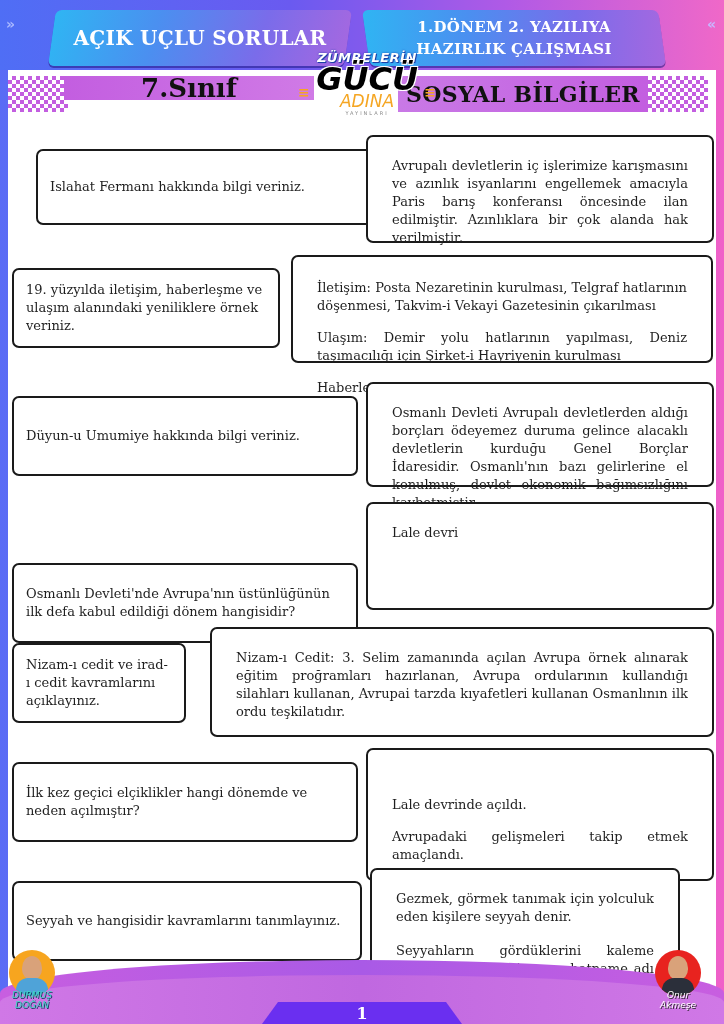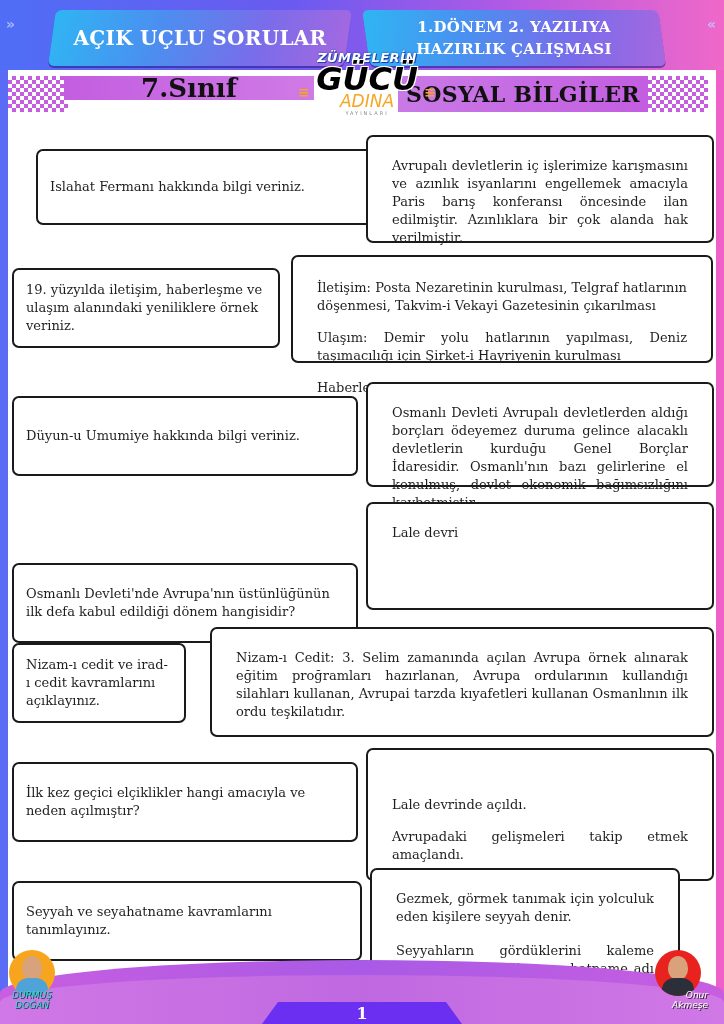--- a/index.html
+++ b/index.html
@@ -144,21 +144,21 @@
     font-family: "DejaVu Sans", sans-serif; font-size: 9px; font-weight: normal;
     font-style: italic; line-height: 10px; margin-top: -6px; position: relative;
   }
   .avatar.left { left: 2px; }
   .avatar.left .circle { background: #f7a51f; }
   .avatar.left .body { background: #4fa3d8; }
   .avatar.left .name { color: #3cd7c3; text-shadow: 1px 1px 0 #0c3a5a; }
   .avatar.right { left: 648px; }
   .avatar.right .circle { background: #e8231f; }
   .avatar.right .body { background: #2b2f3a; }
-  .avatar.right .name { color: #fff; text-shadow: 1px 1px 0 #222; text-align: right; }
+  .avatar.right .name { color: #fff; text-shadow: 1px 1px 0 #222; }
 </style>
 </head>
 <body>
 
 <div class="top-strip"></div>
 <span class="chev left">»</span>
 <span class="chev right">«</span>
 
 <div class="page"></div>
 
@@ -219,29 +219,29 @@
 </div>
 
 <div class="box q" style="left:12px; top:643px; width:174px; height:80px;">
   <span>Nizam-ı cedit ve irad-ı cedit kavramlarını açıklayınız.</span>
 </div>
 <div class="box a" style="left:210px; top:627px; width:504px; height:110px;">
   <p>Nizam-ı Cedit: 3. Selim zamanında açılan Avrupa örnek alınarak eğitim proğramları hazırlanan, Avrupa ordularının kullandığı silahları kullanan, Avrupai tarzda kıyafetleri kullanan Osmanlının ilk ordu teşkilatıdır.</p>
 </div>
 
 <div class="box q" style="left:12px; top:762px; width:346px; height:80px;">
-  <span>İlk kez geçici elçiklikler hangi amacıyla ve neden açılmıştır?</span>
+  <span>İlk kez geçici elçiklikler hangi dönemde ve neden açılmıştır?</span>
 </div>
 <div class="box a" style="left:366px; top:748px; width:348px; height:133px; padding-top:32px;">
   <p>Lale devrinde açıldı.</p>
   <p>Avrupadaki gelişmeleri takip etmek amaçlandı.</p>
 </div>
 
 <div class="box q" style="left:12px; top:881px; width:350px; height:80px;">
-  <span>Seyyah ve seyahatname kavramlarını tanımlayınız.</span>
+  <span>Seyyah ve hangisidir kavramlarını tanımlayınız.</span>
 </div>
 <div class="box a" style="left:370px; top:868px; width:310px; height:108px;">
   <p>Gezmek, görmek tanımak için yolculuk eden kişilere seyyah denir.</p>
   <p class="gap">Seyyahların gördüklerini kaleme aldıkları eserlere ise seyahatname adı verilir.</p>
 </div>
 
 <div class="footer-wave"></div>
 <div class="footer-wave-inner"></div>
 <div class="page-tab">1</div>
 

